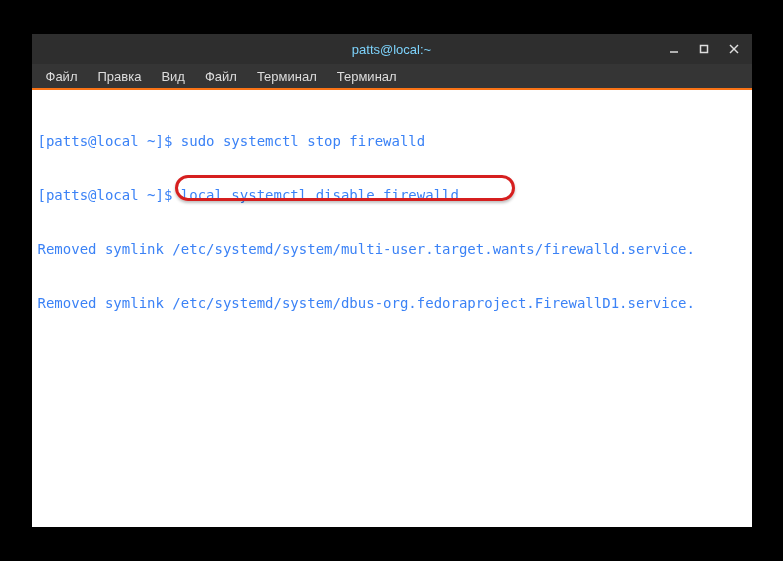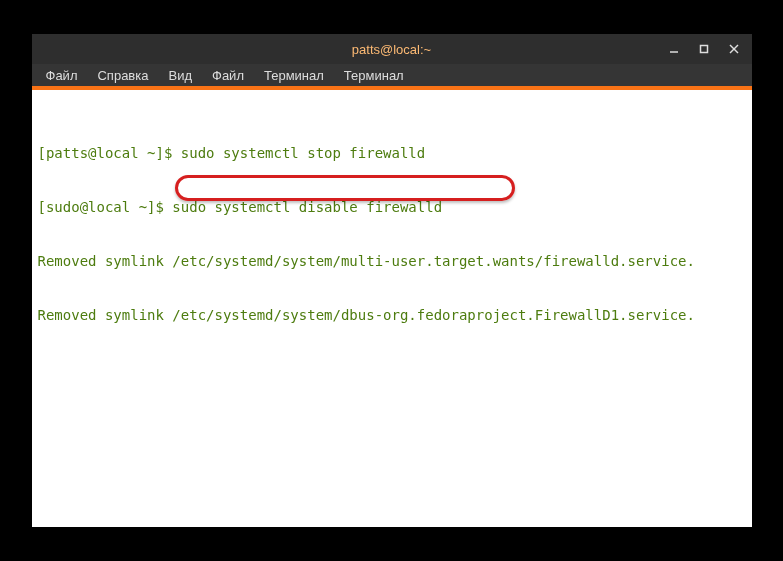--- a/index.html
+++ b/index.html
@@ -23,21 +23,21 @@
       display: flex;
       flex-direction: column;
       box-shadow: 0 0 0 1px rgba(0,0,0,0.3);
     }
     .titlebar {
       background: #2e2e2e;
       height: 30px;
       display: flex;
       align-items: center;
       padding: 0 8px;
-      color: #fdba74;
+      color: #7dd3fc;
       font-size: 13px;
       position: relative;
     }
     .titlebar-title {
       flex: 1;
       text-align: center;
       font-weight: 500;
     }
     .titlebar-buttons {
       position: absolute;
@@ -60,34 +60,34 @@
       height: 10px;
     }
     .menubar {
       background: #353535;
       height: 26px;
       display: flex;
       align-items: center;
       padding: 0 4px;
       color: #ddd;
       font-size: 13px;
-      border-bottom: 4px solid #f97316;
+      border-bottom: 2px solid #f97316;
     }
     .menu-item {
       padding: 0 10px;
       cursor: pointer;
     }
     .terminal-content {
       flex: 1;
       background: #fff;
-      color: #4d7c0f;
+      color: #3b82f6;
       font-family: "DejaVu Sans Mono", "Courier New", monospace;
       font-size: 14px;
       line-height: 18px;
-      padding: 18px 6px;
+      padding: 6px 6px;
       white-space: pre;
       overflow: hidden;
       position: relative;
     }
     .term-line {
       white-space: pre;
     }
     .highlight-box {
       position: absolute;
       border: 3px solid #d61f1f;
@@ -117,27 +117,27 @@
         <svg viewBox="0 0 10 10">
             <line x1="1" y1="1" x2="9" y2="9" stroke="#ddd" stroke-width="1.5"></line>
             <line x1="9" y1="1" x2="1" y2="9" stroke="#ddd" stroke-width="1.5"></line>
           </svg>
       </div>
     </div>
   </div>
 
   <div class="menubar">
     <div class="menu-item">Файл</div>
-    <div class="menu-item">Справка</div>
+    <div class="menu-item">Правка</div>
     <div class="menu-item">Вид</div>
     <div class="menu-item">Файл</div>
     <div class="menu-item">Терминал</div>
     <div class="menu-item">Терминал</div>
   </div>
 
   <div class="terminal-content">
     <div class="term-line">[patts@local ~]$ sudo systemctl stop firewalld</div>
-    <div class="term-line">[sudo@local ~]$ sudo systemctl disable firewalld</div>
+    <div class="term-line">[patts@local ~]$ local systemctl disable firewalld</div>
     <div class="term-line">Removed symlink /etc/systemd/system/multi-user.target.wants/firewalld.service.</div>
     <div class="term-line">Removed symlink /etc/systemd/system/dbus-org.fedoraproject.FirewallD1.service.</div>
     <div class="highlight-box" style="top: 85px; left: 143px; width: 340px; height: 26px;"></div>
   </div>
 </div>
 
 </body></html>

